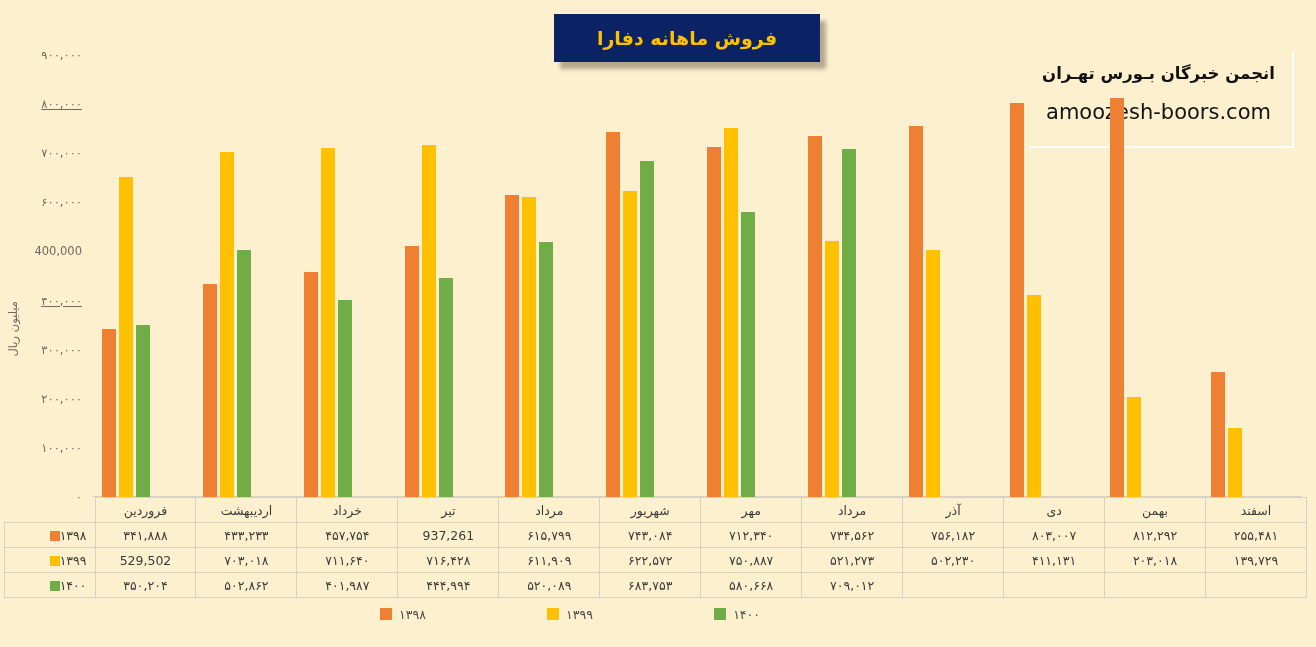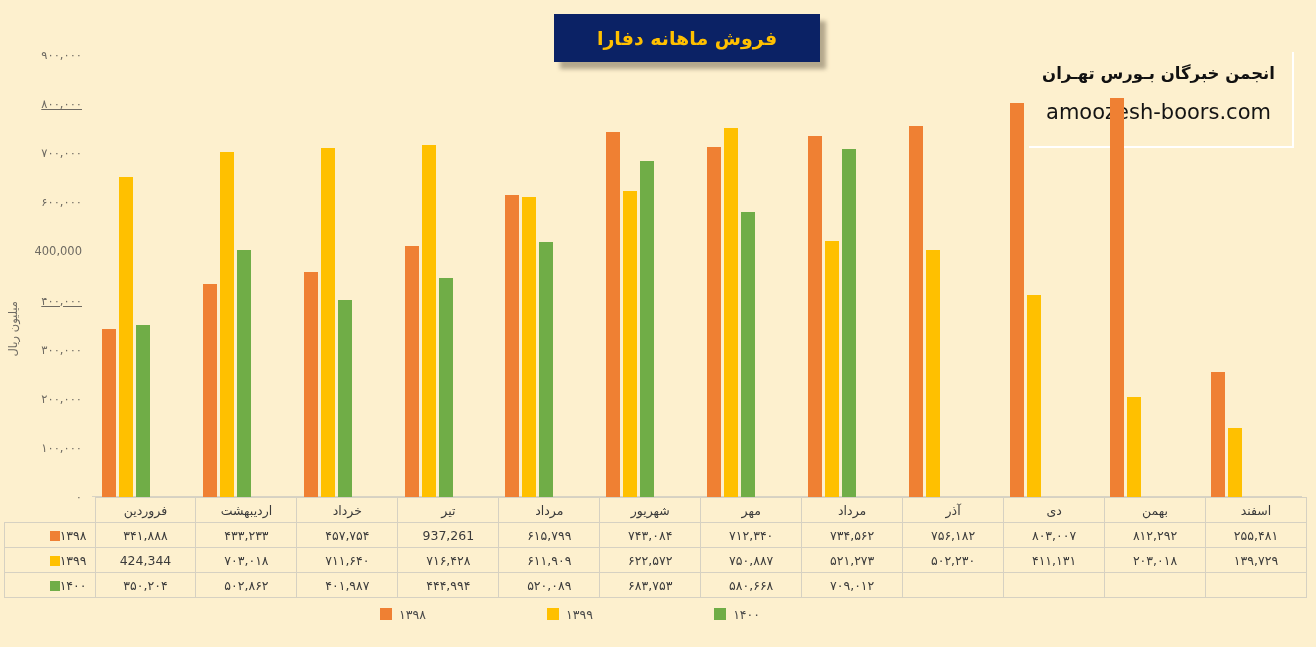--- a/index.html
+++ b/index.html
@@ -349,21 +349,21 @@
             <td>۷۴۳,۰۸۴</td>
             <td>۷۱۲,۳۴۰</td>
             <td>۷۳۴,۵۶۲</td>
             <td>۷۵۶,۱۸۲</td>
             <td>۸۰۳,۰۰۷</td>
             <td>۸۱۲,۲۹۲</td>
             <td>۲۵۵,۴۸۱</td>
           </tr>
           <tr>
             <td class="legendcell"><span>۱۳۹۹</span><span class="swatch" style="background: rgb(255, 192, 0);"></span></td>
-            <td>424,344</td>
+            <td>529,502</td>
             <td>۷۰۳,۰۱۸</td>
             <td>۷۱۱,۶۴۰</td>
             <td>۷۱۶,۴۲۸</td>
             <td>۶۱۱,۹۰۹</td>
             <td>۶۲۲,۵۷۲</td>
             <td>۷۵۰,۸۸۷</td>
             <td>۵۲۱,۲۷۳</td>
             <td>۵۰۲,۲۳۰</td>
             <td>۴۱۱,۱۳۱</td>
             <td>۲۰۳,۰۱۸</td>

